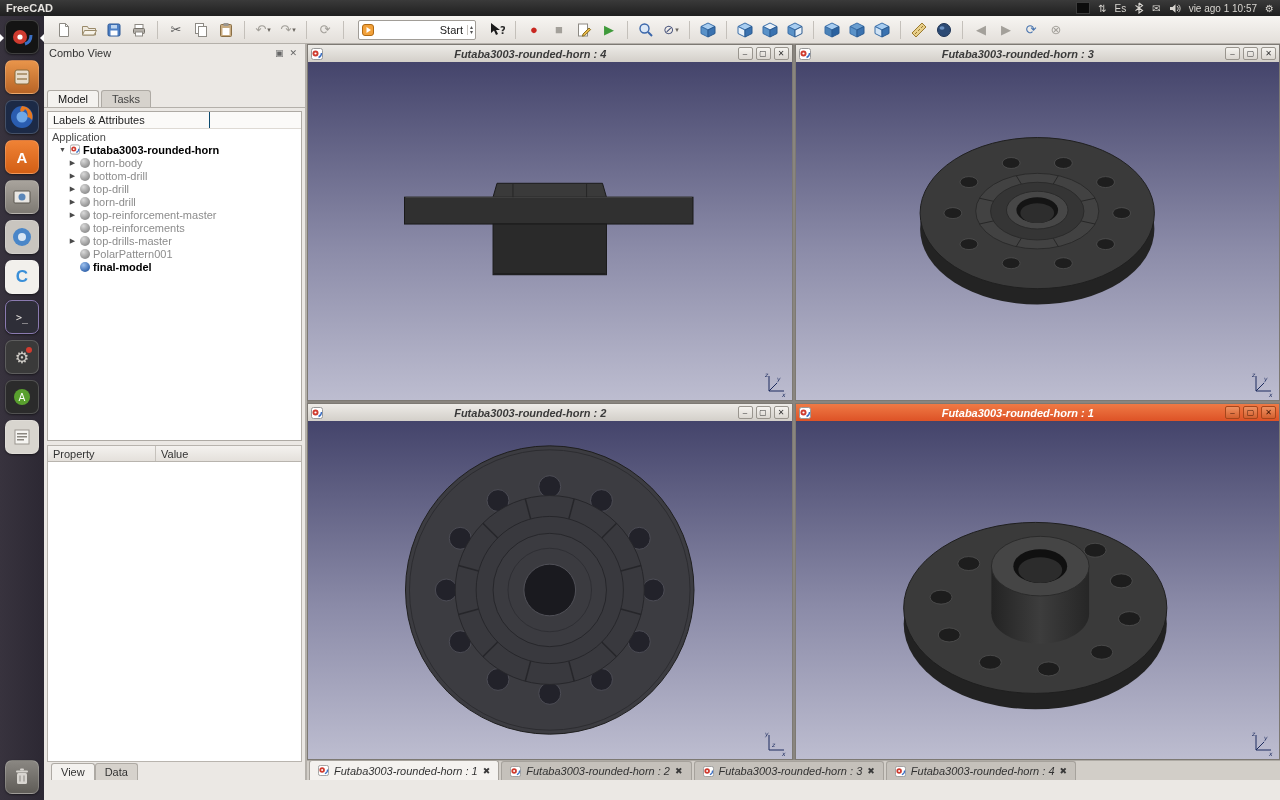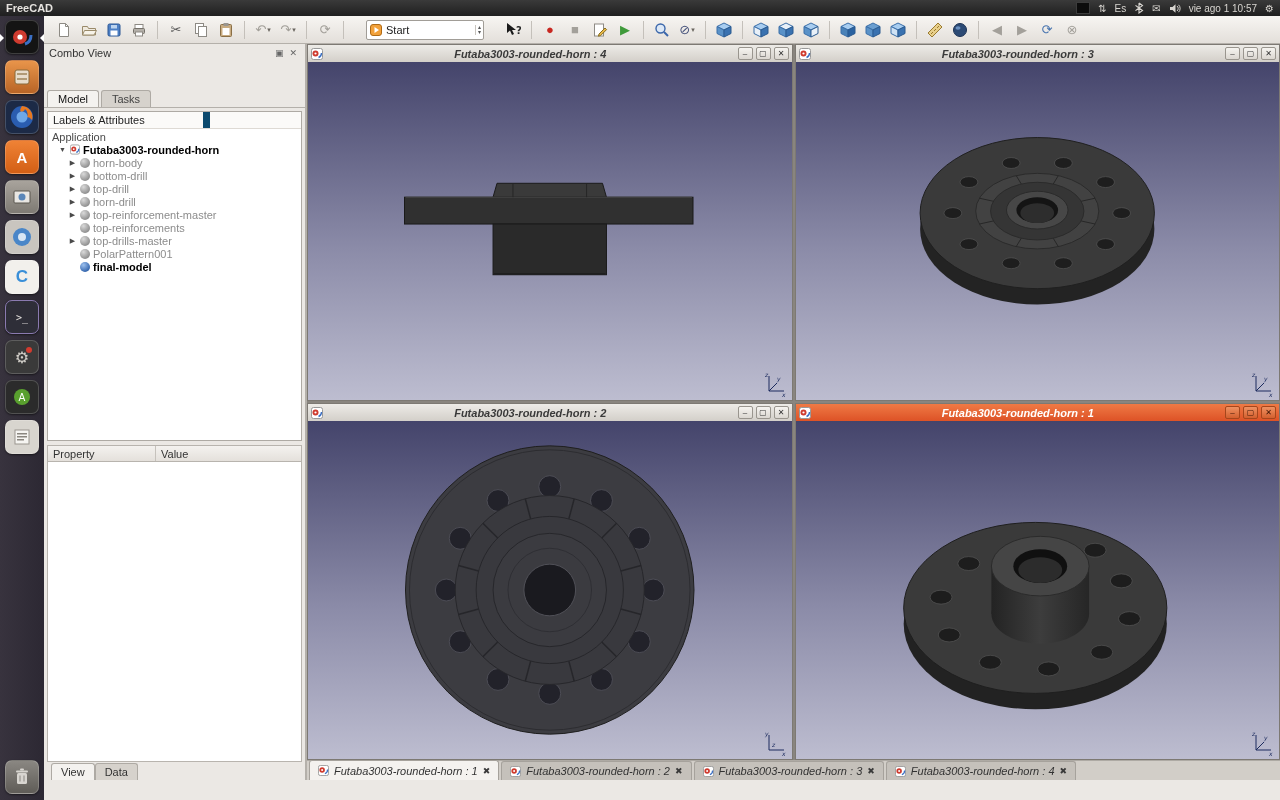--- a/index.html
+++ b/index.html
@@ -22,37 +22,37 @@
 
   
   .freecad { position:absolute; left:44px; top:16px; width:1236px; height:784px; background:#ebe8e4; }
 
   .toolbar { position:absolute; left:0; top:0; right:0; height:28px; background:linear-gradient(#f7f5f2,#e3dfda); border-bottom:1px solid #b4b0aa; display:flex; align-items:center; padding-left:8px; gap:1px; }
   .tbtn { min-width:24px; height:22px; display:flex; align-items:center; justify-content:center; border-radius:3px; color:#555; }
   .tsep { width:1px; height:18px; background:#c4c0ba; margin:0 5px; }
   .glyph13 { font-size:13px; line-height:13px; }
   .gray { color:#a3a09a; }
   .dd { font-size:7px; color:#6a6660; margin-left:1px; }
-  .wb-combo { height:20px; min-width:118px; background:#fff; border:1px solid #a19d97; border-radius:2px; display:flex; align-items:center; gap:4px; padding:0 2px 0 3px; margin:0 16px; }
+  .wb-combo { height:20px; min-width:118px; background:#fff; border:1px solid #a19d97; border-radius:2px; display:flex; align-items:center; gap:4px; padding:0 2px 0 3px; margin:0 8px;text-align:right; }
   .wb-combo .lbl { flex:1; color:#222; }
   .spin { display:flex; flex-direction:column; align-items:center; border-left:1px solid #c8c4be; padding-left:2px; line-height:5px; }
   .spin span { font-size:6px; color:#555; }
 
   
   .main { position:absolute; left:0; top:28px; right:0; bottom:20px; display:flex; }
   .combo { width:263px; display:flex; flex-direction:column; background:#ebe8e4; border-right:2px solid #b4b0aa; }
   .combo-titlebar { height:17px; display:flex; align-items:center; padding:0 5px; color:#333; }
   .combo-titlebar .sp { flex:1; }
   .tiny-ic { font-size:9px; color:#666; padding:0 3px; }
   .combo-tabs { height:19px; display:flex; align-items:flex-end; padding-left:3px; gap:2px; border-bottom:1px solid #b4b0aa;margin-top:28px; }
   .ctab { padding:2px 10px; background:#d6d2cc; border:1px solid #aeaaa4; border-bottom:none; border-radius:3px 3px 0 0; color:#444; }
   .ctab.sel { background:#f4f2ef; color:#111; }
   .tree-wrap { height:330px; margin:3px 3px 0 3px; background:#fff; border:1px solid #aeaaa4; display:flex; flex-direction:column; overflow:hidden; }
   .tree-header { height:17px; background:#fbfaf8; border-bottom:1px solid #dedad4; display:flex; }
-  .tree-header-cell { width:162px; border-right:7px solid #0c4a6e; padding:2px 5px; color:#222; }
+  .tree-header-cell { width:162px; border-right:1px solid #0c4a6e; padding:2px 5px; color:#222; }
   .tree-body { flex:1; padding-top:1px; }
   .trow { height:13px; display:flex; align-items:center; gap:3px; color:#8c8c8c; white-space:nowrap; }
   .trow .arrow { width:9px; font-size:7px; color:#4a4a4a; text-align:center; flex:0 0 auto; }
   .trow .arrow.none { visibility:hidden; }
   .pad1 { padding-left:4px; } .pad2 { padding-left:10px; } .pad3 { padding-left:20px; }
   .sphere { width:10px; height:10px; border-radius:50%; background:radial-gradient(circle at 35% 30%,#d9d9d9,#8d8d8d 75%); flex:0 0 auto; }
   .sphere.blue { background:radial-gradient(circle at 35% 30%,#9cc0ee,#2d5fa8 78%); }
   .bold-black { color:#000; font-weight:bold; }
   .splitter { height:4px; }
   .prop-wrap { flex:1; margin:0 3px; display:flex; flex-direction:column; overflow:hidden; }

